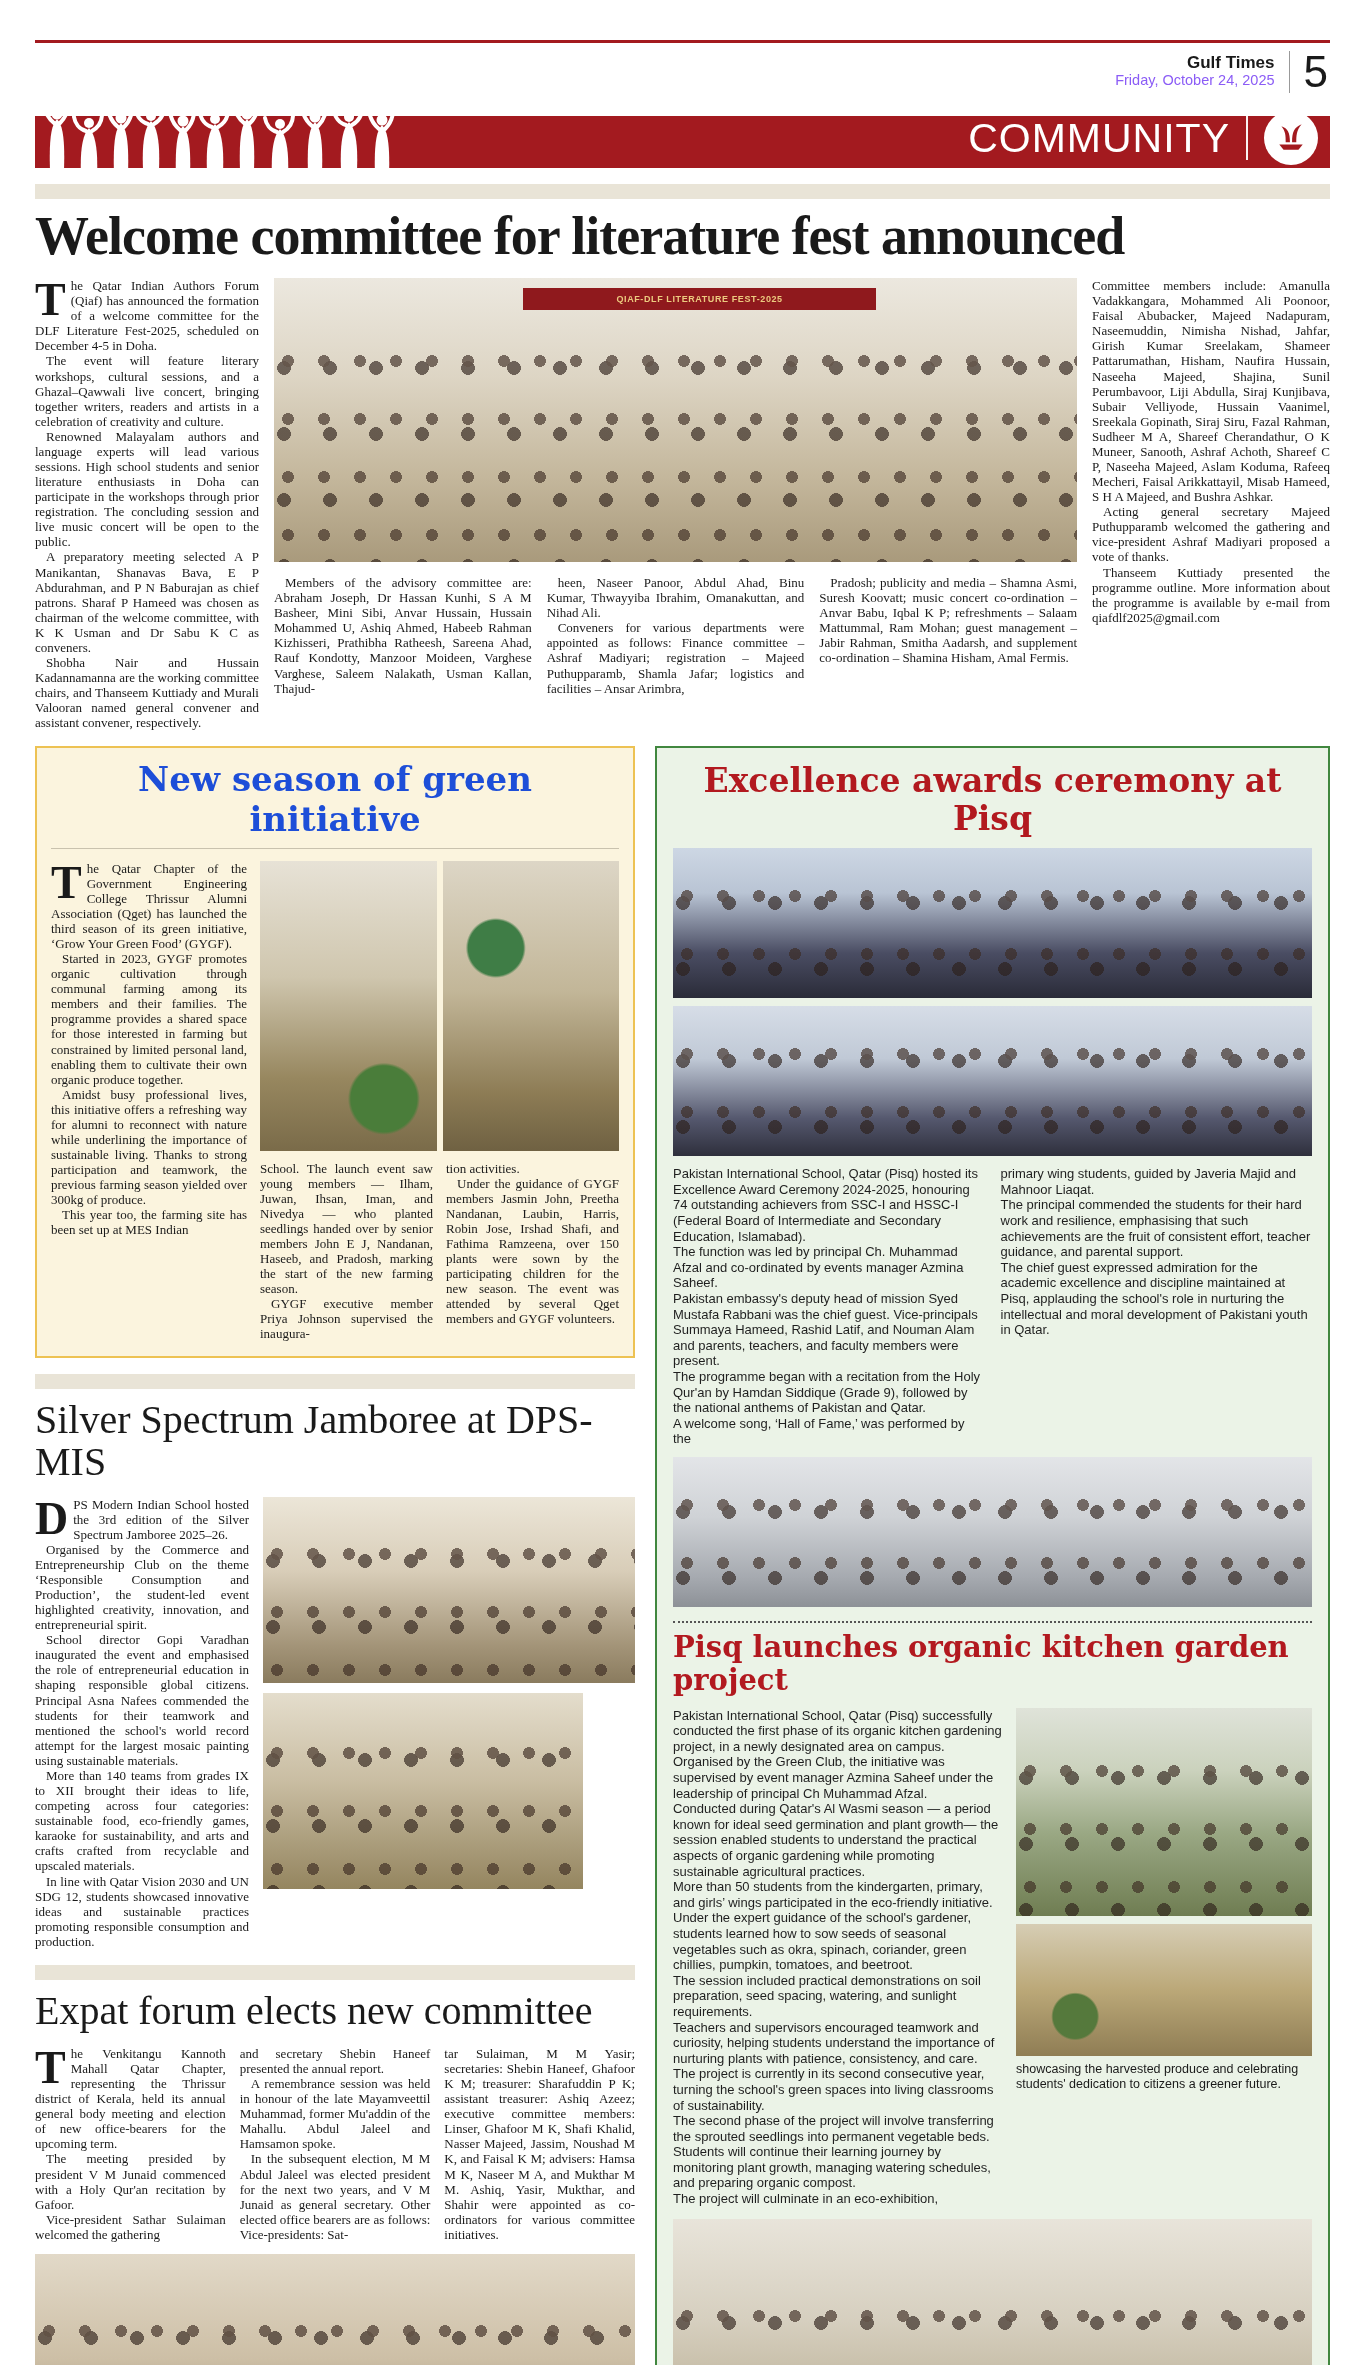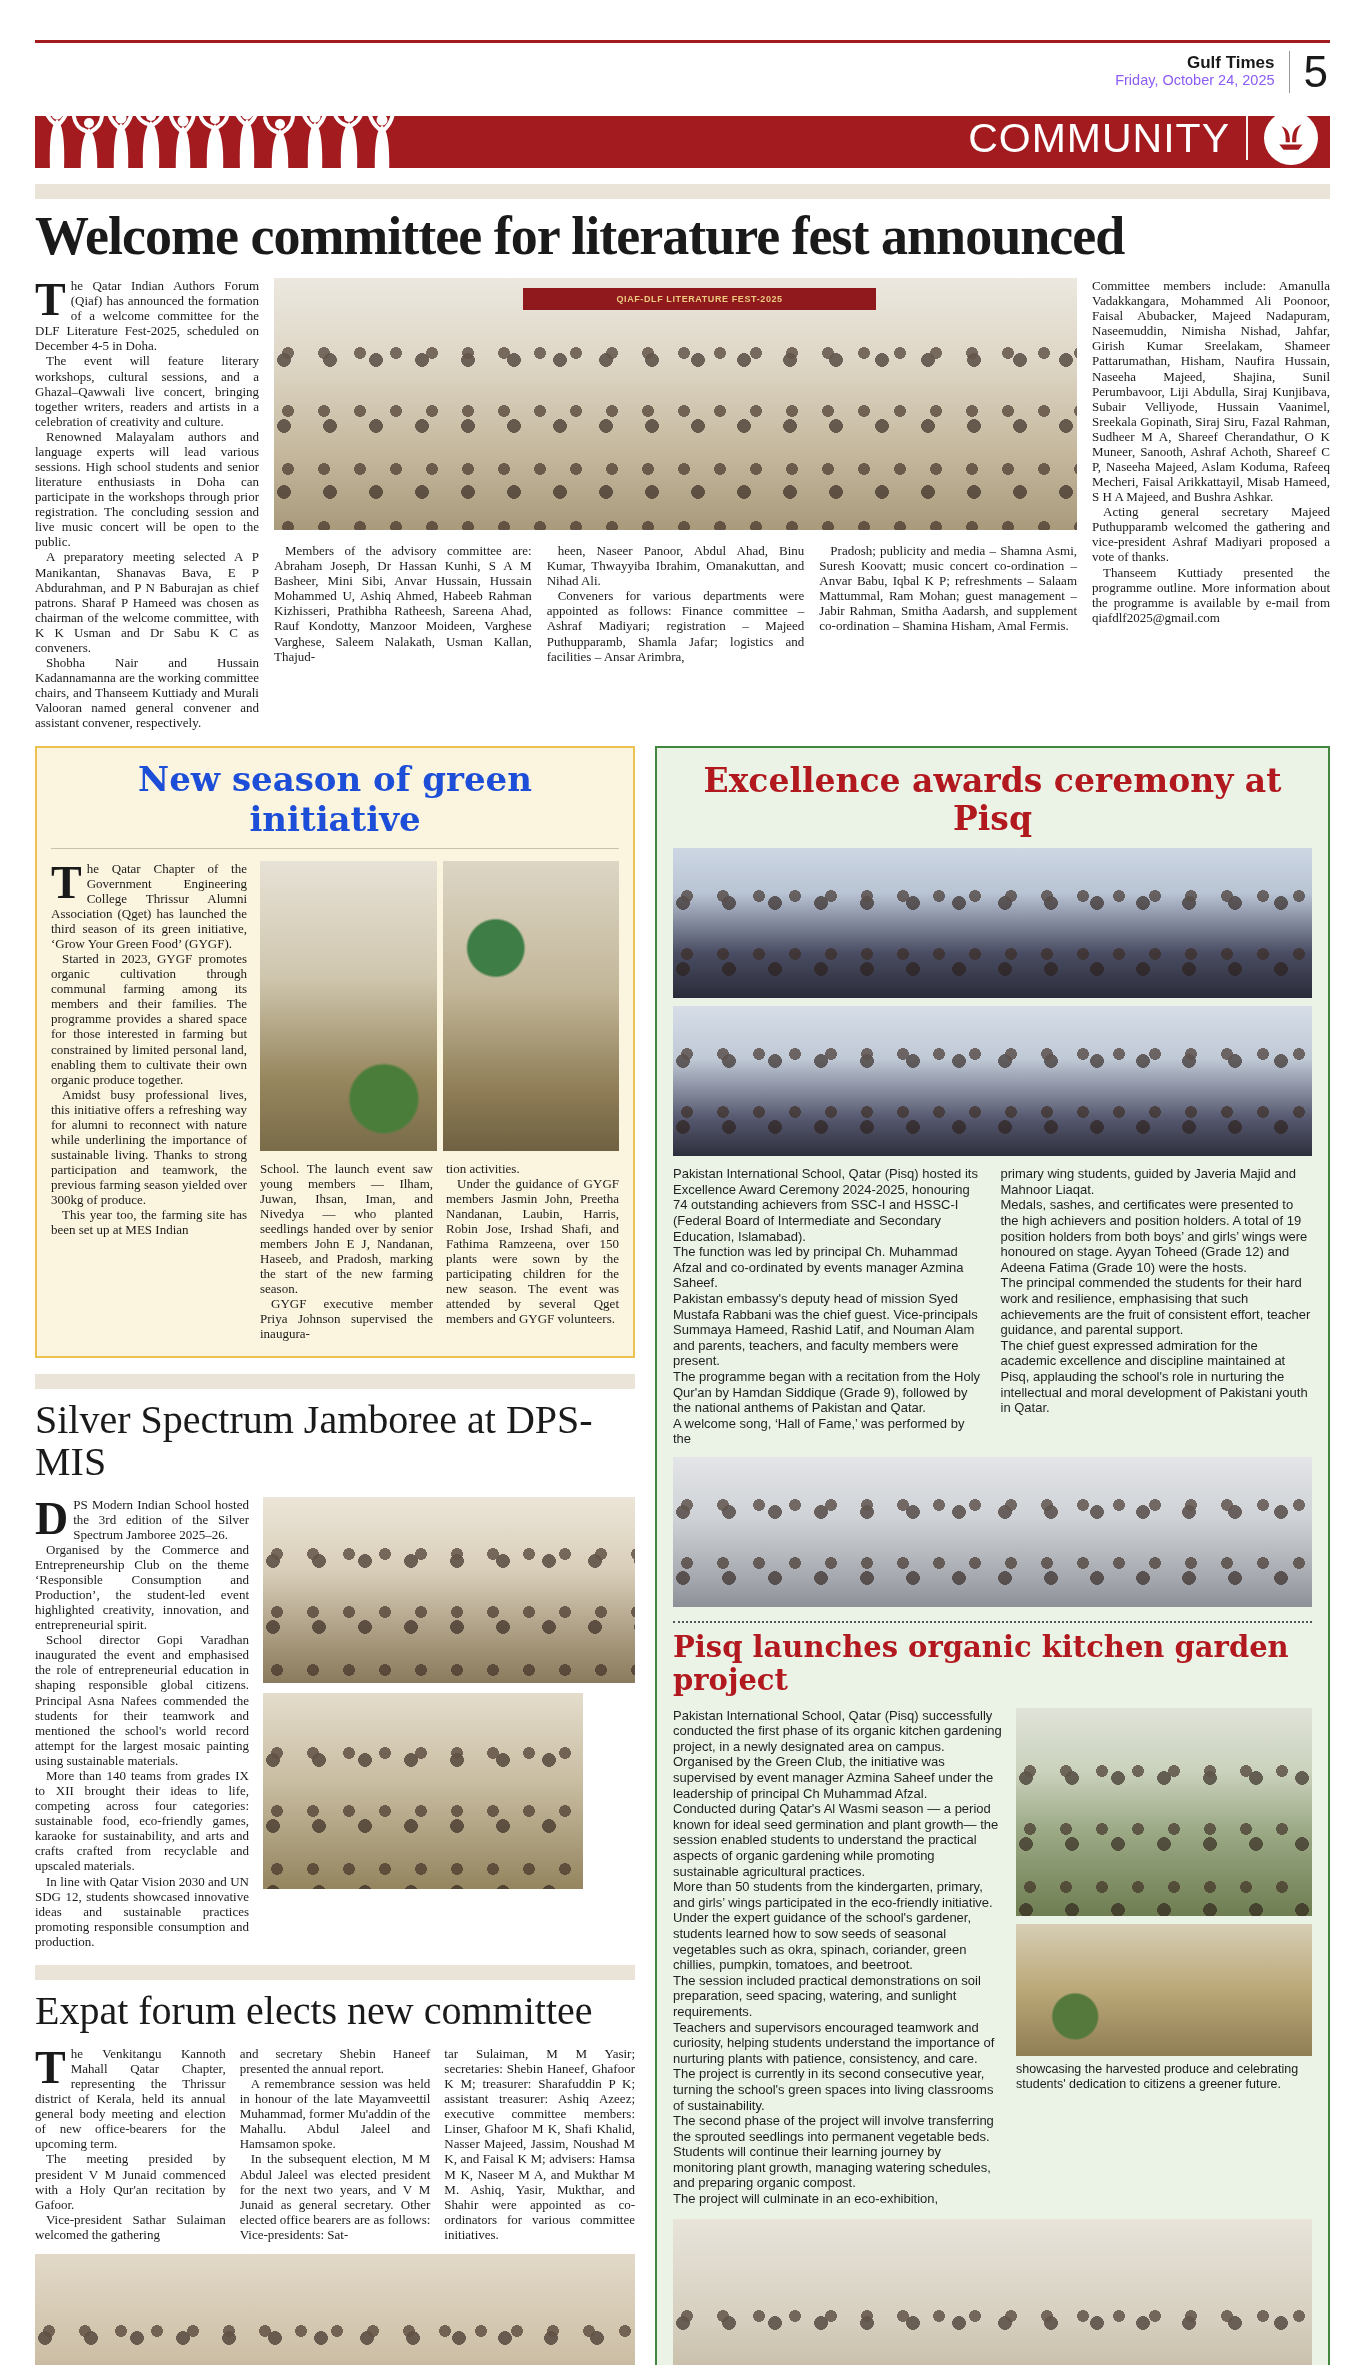--- a/index.html
+++ b/index.html
@@ -46,21 +46,21 @@
       radial-gradient(circle 7px at 10px 16px, rgba(44,31,25,.85) 97%, transparent 100%);
     background-size:36px 58px,46px 66px;}
   .qiaf-banner{position:absolute;top:10px;left:31%;width:44%;height:22px;background:#8f191d;
     color:#ecca7f;font:700 9px/22px "Liberation Sans",sans-serif;text-align:center;letter-spacing:.6px;}
 
   
   .a1-row{display:flex;gap:15px;}
   .a1-c1{flex:0 0 224px;}
   .a1-mid{flex:1 1 auto;min-width:0;}
   .a1-c6{flex:0 0 238px;}
-  .qiaf{height:252px;}
+  .qiaf{height:284px;}
   .cap-row{display:flex;gap:15px;margin-top:13px;}
   .cap-row > div{flex:1;}
   .cap-row p{text-indent:11px;}
 
   
   .lower{display:flex;gap:20px;margin-top:16px;align-items:flex-start;}
   .left-stack{flex:0 0 600px;}
   .pisq-box{flex:1 1 auto;border:2px solid #41873f;background:#ebf3e7;box-sizing:border-box;padding:12px 16px 16px;}
 
   
@@ -274,21 +274,20 @@
       <div class="pa-cols sans">
         <div>
           <p>Pakistan International School, Qatar (Pisq) hosted its Excellence Award Ceremony 2024-2025, honouring 74 outstanding achievers from SSC-I and HSSC-I (Federal Board of Intermediate and Secondary Education, Islamabad).</p>
           <p>The function was led by principal Ch. Muhammad Afzal and co-ordinated by events manager Azmina Saheef.</p>
           <p>Pakistan embassy's deputy head of mission Syed Mustafa Rabbani was the chief guest. Vice-principals Summaya Hameed, Rashid Latif, and Nouman Alam and parents, teachers, and faculty members were present.</p>
           <p>The programme began with a recitation from the Holy Qur'an by Hamdan Siddique (Grade 9), followed by the national anthems of Pakistan and Qatar.</p>
           <p>A welcome song, ‘Hall of Fame,’ was performed by the</p>
         </div>
         <div>
           <p>primary wing students, guided by Javeria Majid and Mahnoor Liaqat.</p>
-          <p>Medals, sashes, and certificates were presented to the high achievers and position holders. A total of 19 position holders from both boys’ and girls’ wings were honoured on stage. Ayyan Toheed (Grade 12) and Adeena Fatima (Grade 10) were the hosts.</p>
           <p>The principal commended the students for their hard work and resilience, emphasising that such achievements are the fruit of consistent effort, teacher guidance, and parental support.</p>
           <p>The chief guest expressed admiration for the academic excellence and discipline maintained at Pisq, applauding the school's role in nurturing the intellectual and moral development of Pakistani youth in Qatar.</p>
         </div>
       </div>
       <div class="photo pa3 pat" style="background:linear-gradient(180deg,#e3e5e8 0%,#cfd2d6 40%,#a6aab0 80%,#8d9197 100%);"></div>
 
       <div class="dotted"></div>
 
       <h2 class="red-head h2b">Pisq launches organic kitchen garden project</h2>
       <div class="pg-row">

